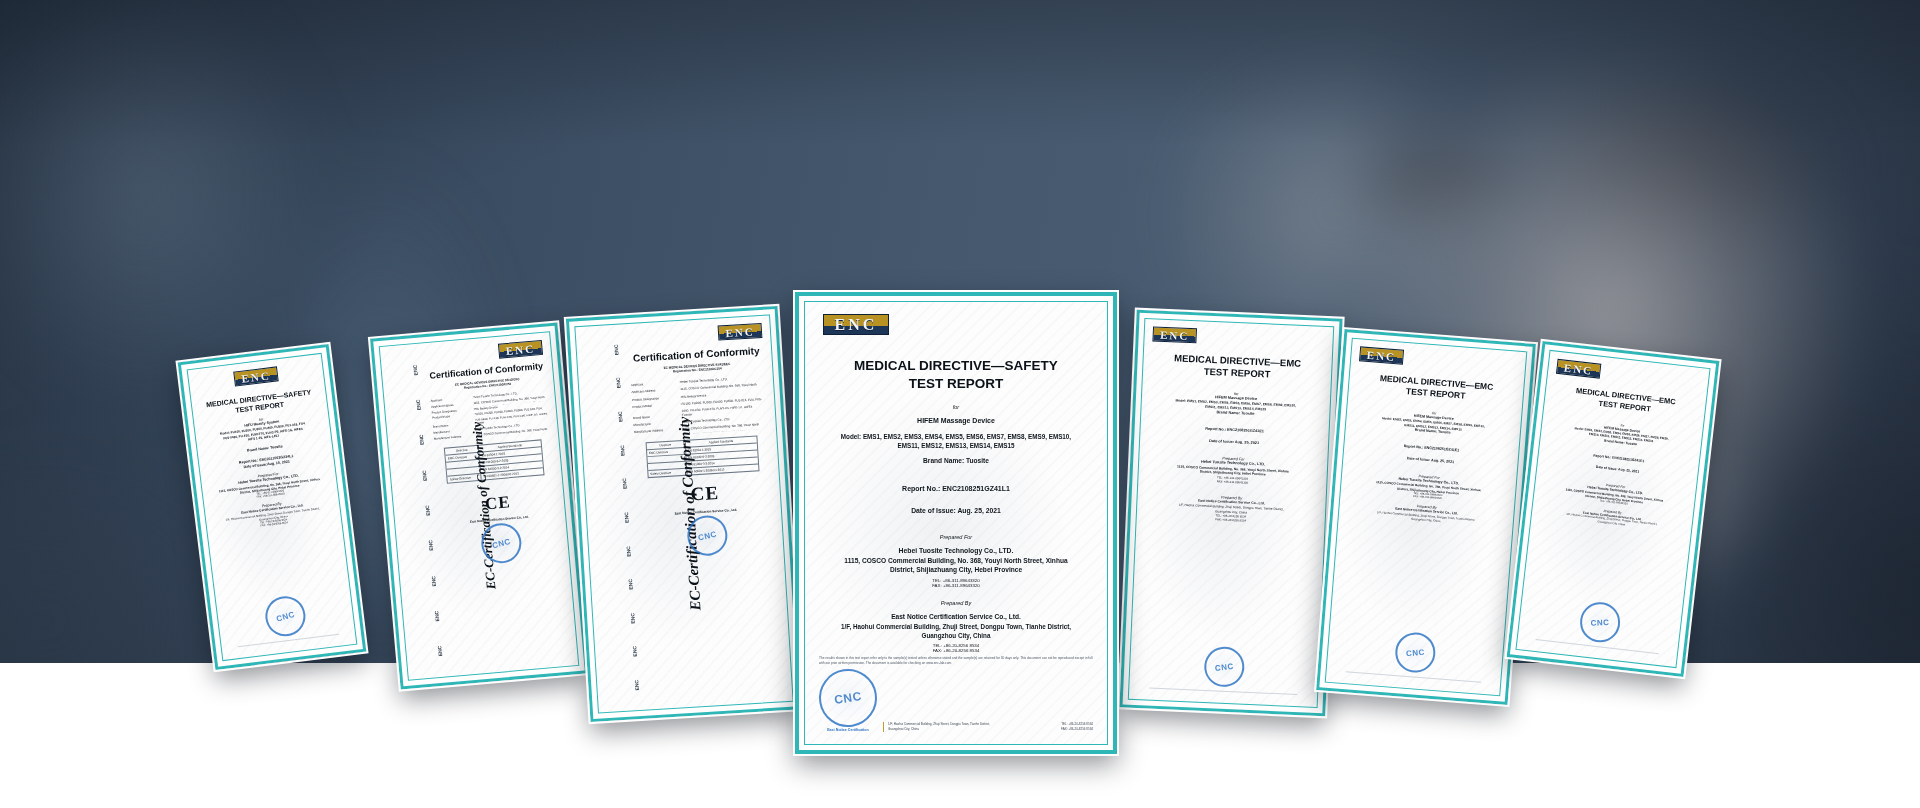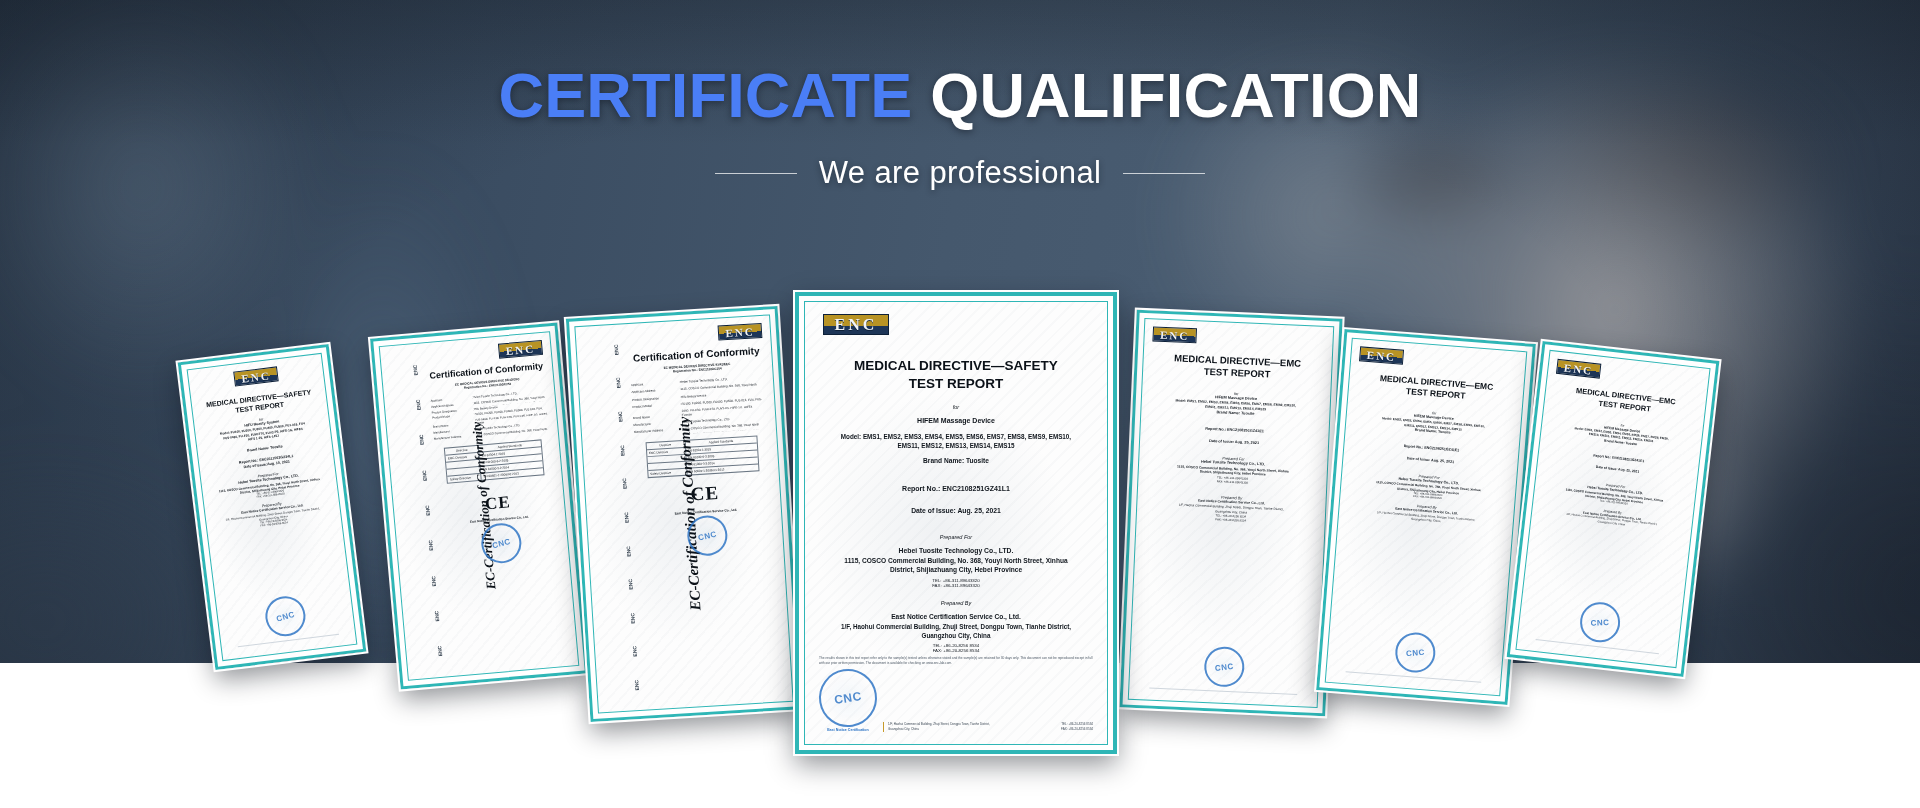--- a/index.html
+++ b/index.html
@@ -171,31 +171,21 @@
 </head>
 <body>
 
 <div class="banner">
 
   <div class="bg-base"></div>
   <div class="bg-left"></div>
   <div class="bg-photo"></div>
   <div class="bg-vignette"></div>
 
-  <div class="title-wrap">
-    <div class="main-title">
-      <span class="t-blue">CERTIFICATE</span><span class="t-white"> QUALIFICATION</span>
-    </div>
-  </div>
-
-  <div class="sub-wrap">
-    <span class="sub-rule"></span>
-    <span class="subtitle">We are professional</span>
-    <span class="sub-rule"></span>
-  </div>
+
 
   <div class="certs">
 
     <div class="cert" style="left:196px; top:352px; width:152px; height:310px; transform:rotate(-7deg);">
       <div class="inner" style="font-size:3.6px;">
         <div class="enc-logo"></div>
         <div class="gap"></div>
         <div class="c-title" style="font-size:7px;">MEDICAL DIRECTIVE—SAFETY</div>
         <div class="c-title" style="font-size:7px;">TEST REPORT</div>
         <div class="gap"></div>

